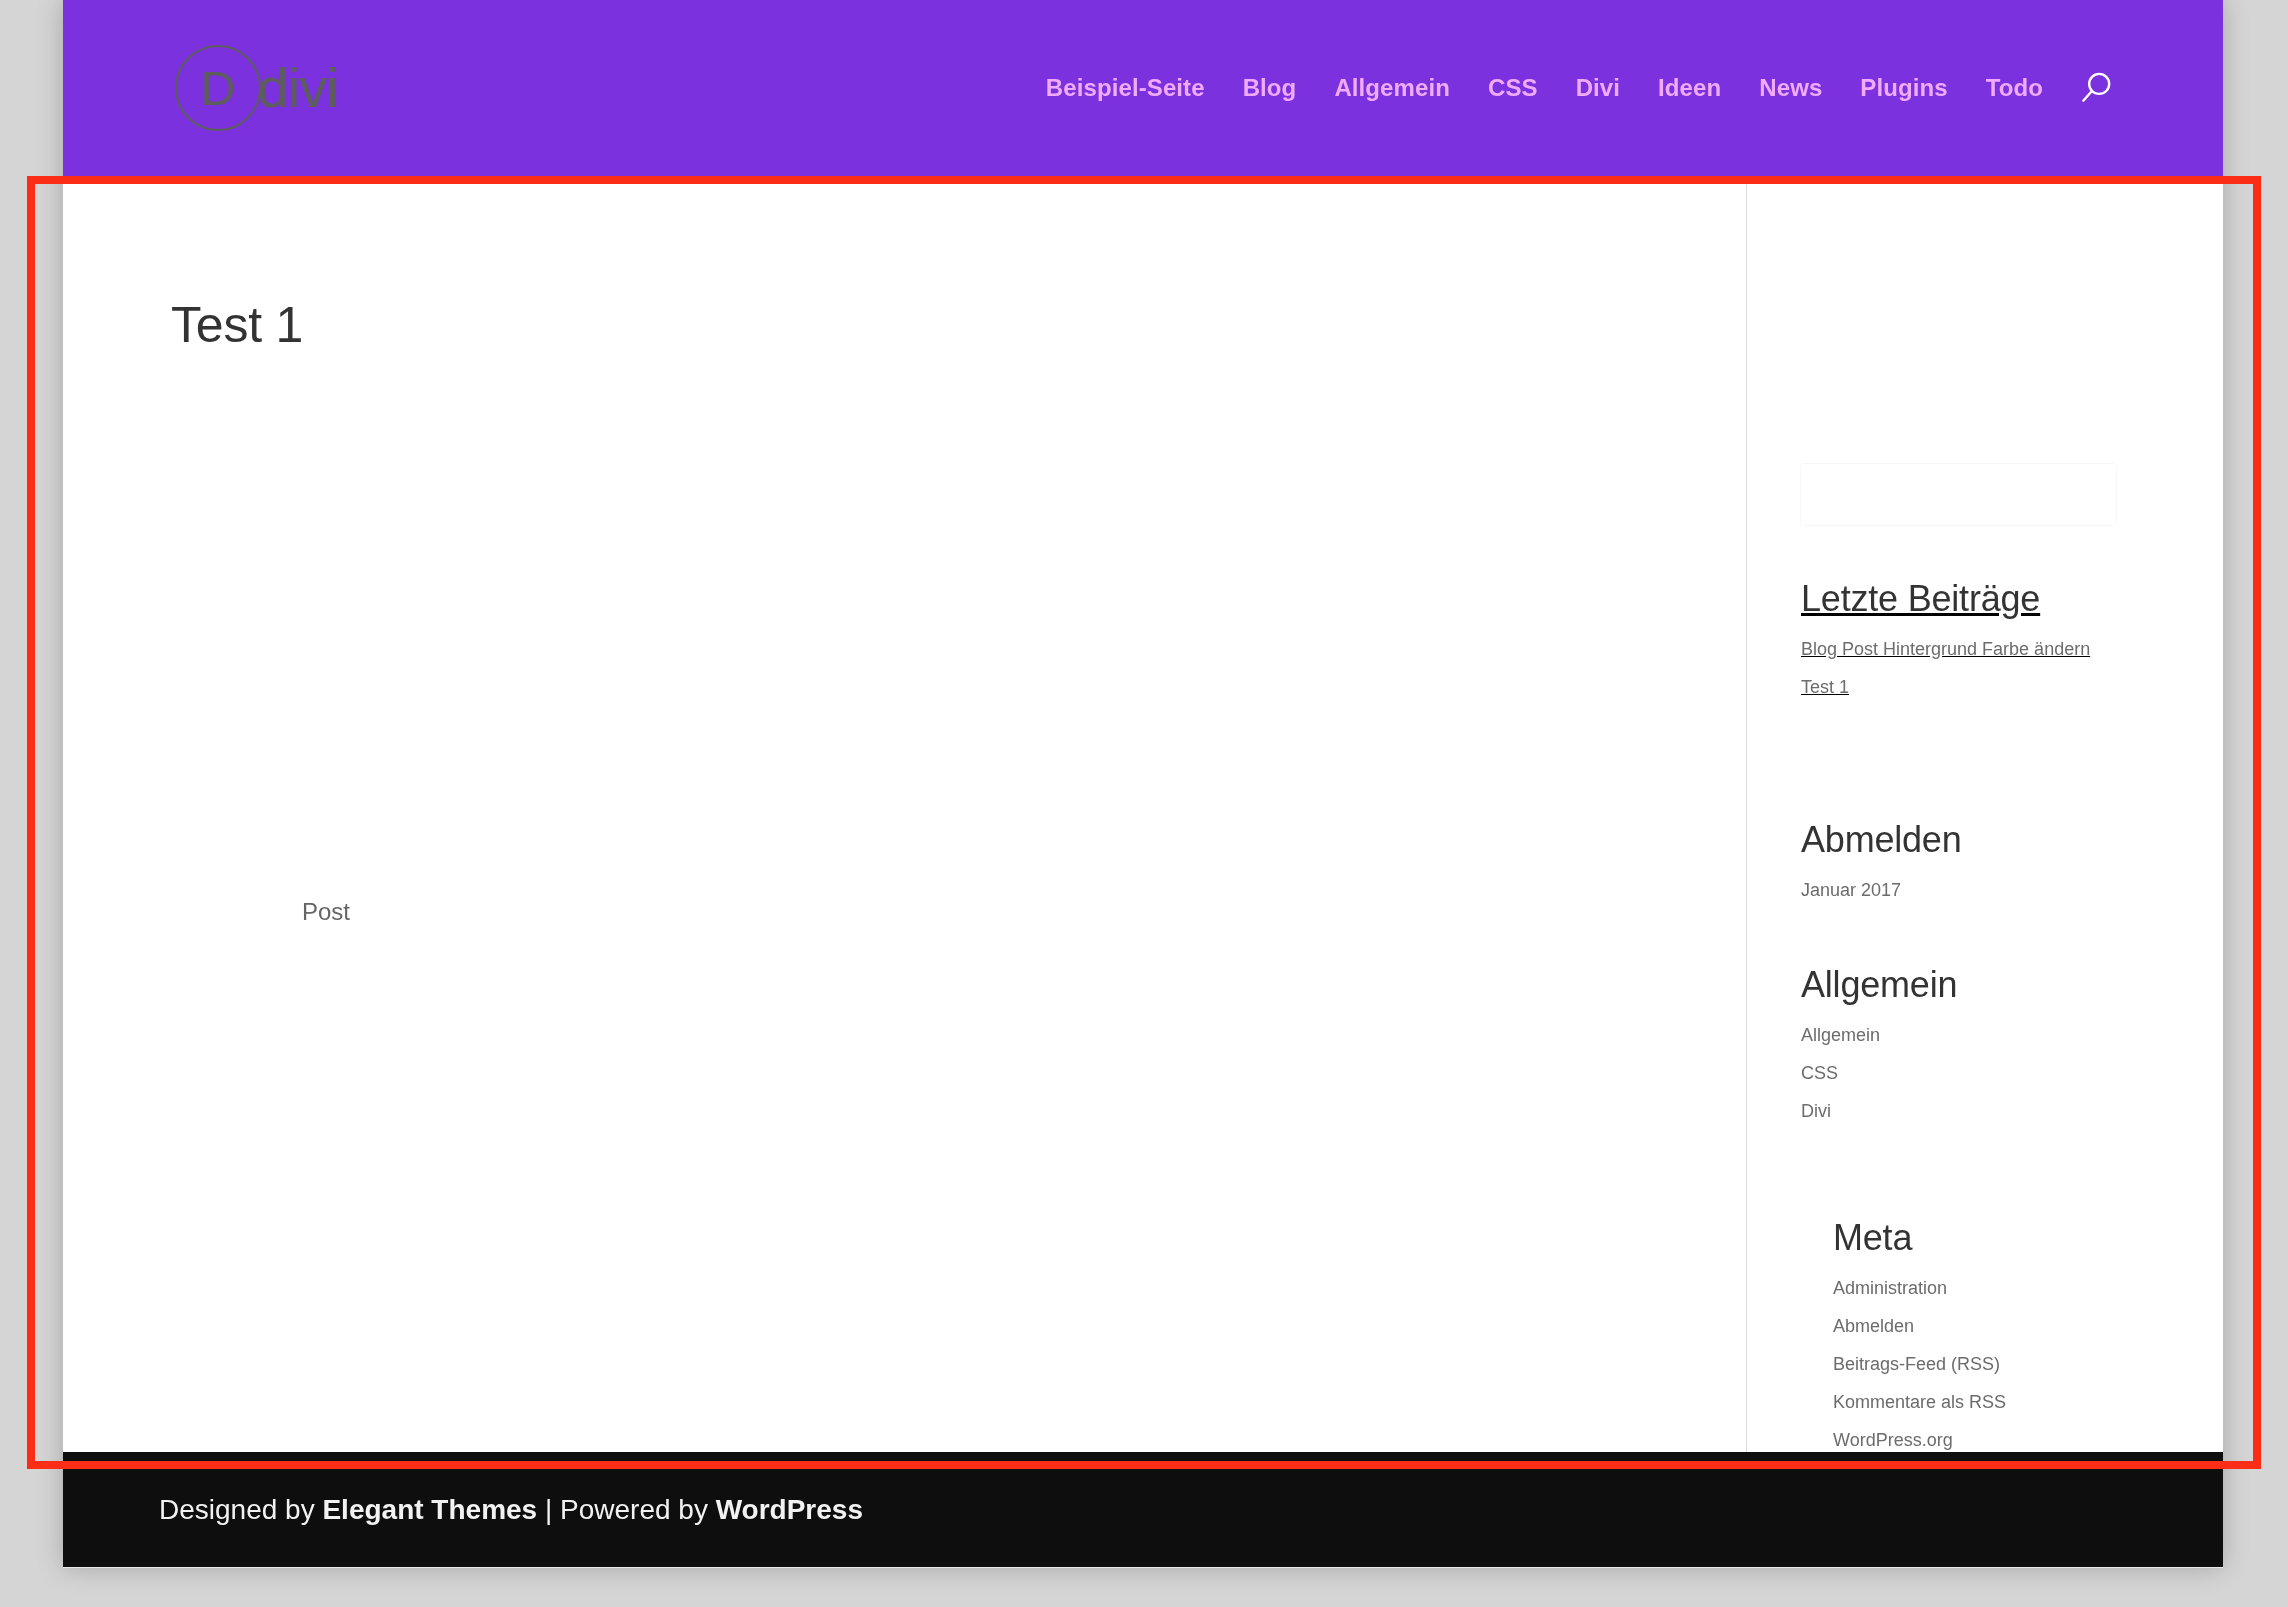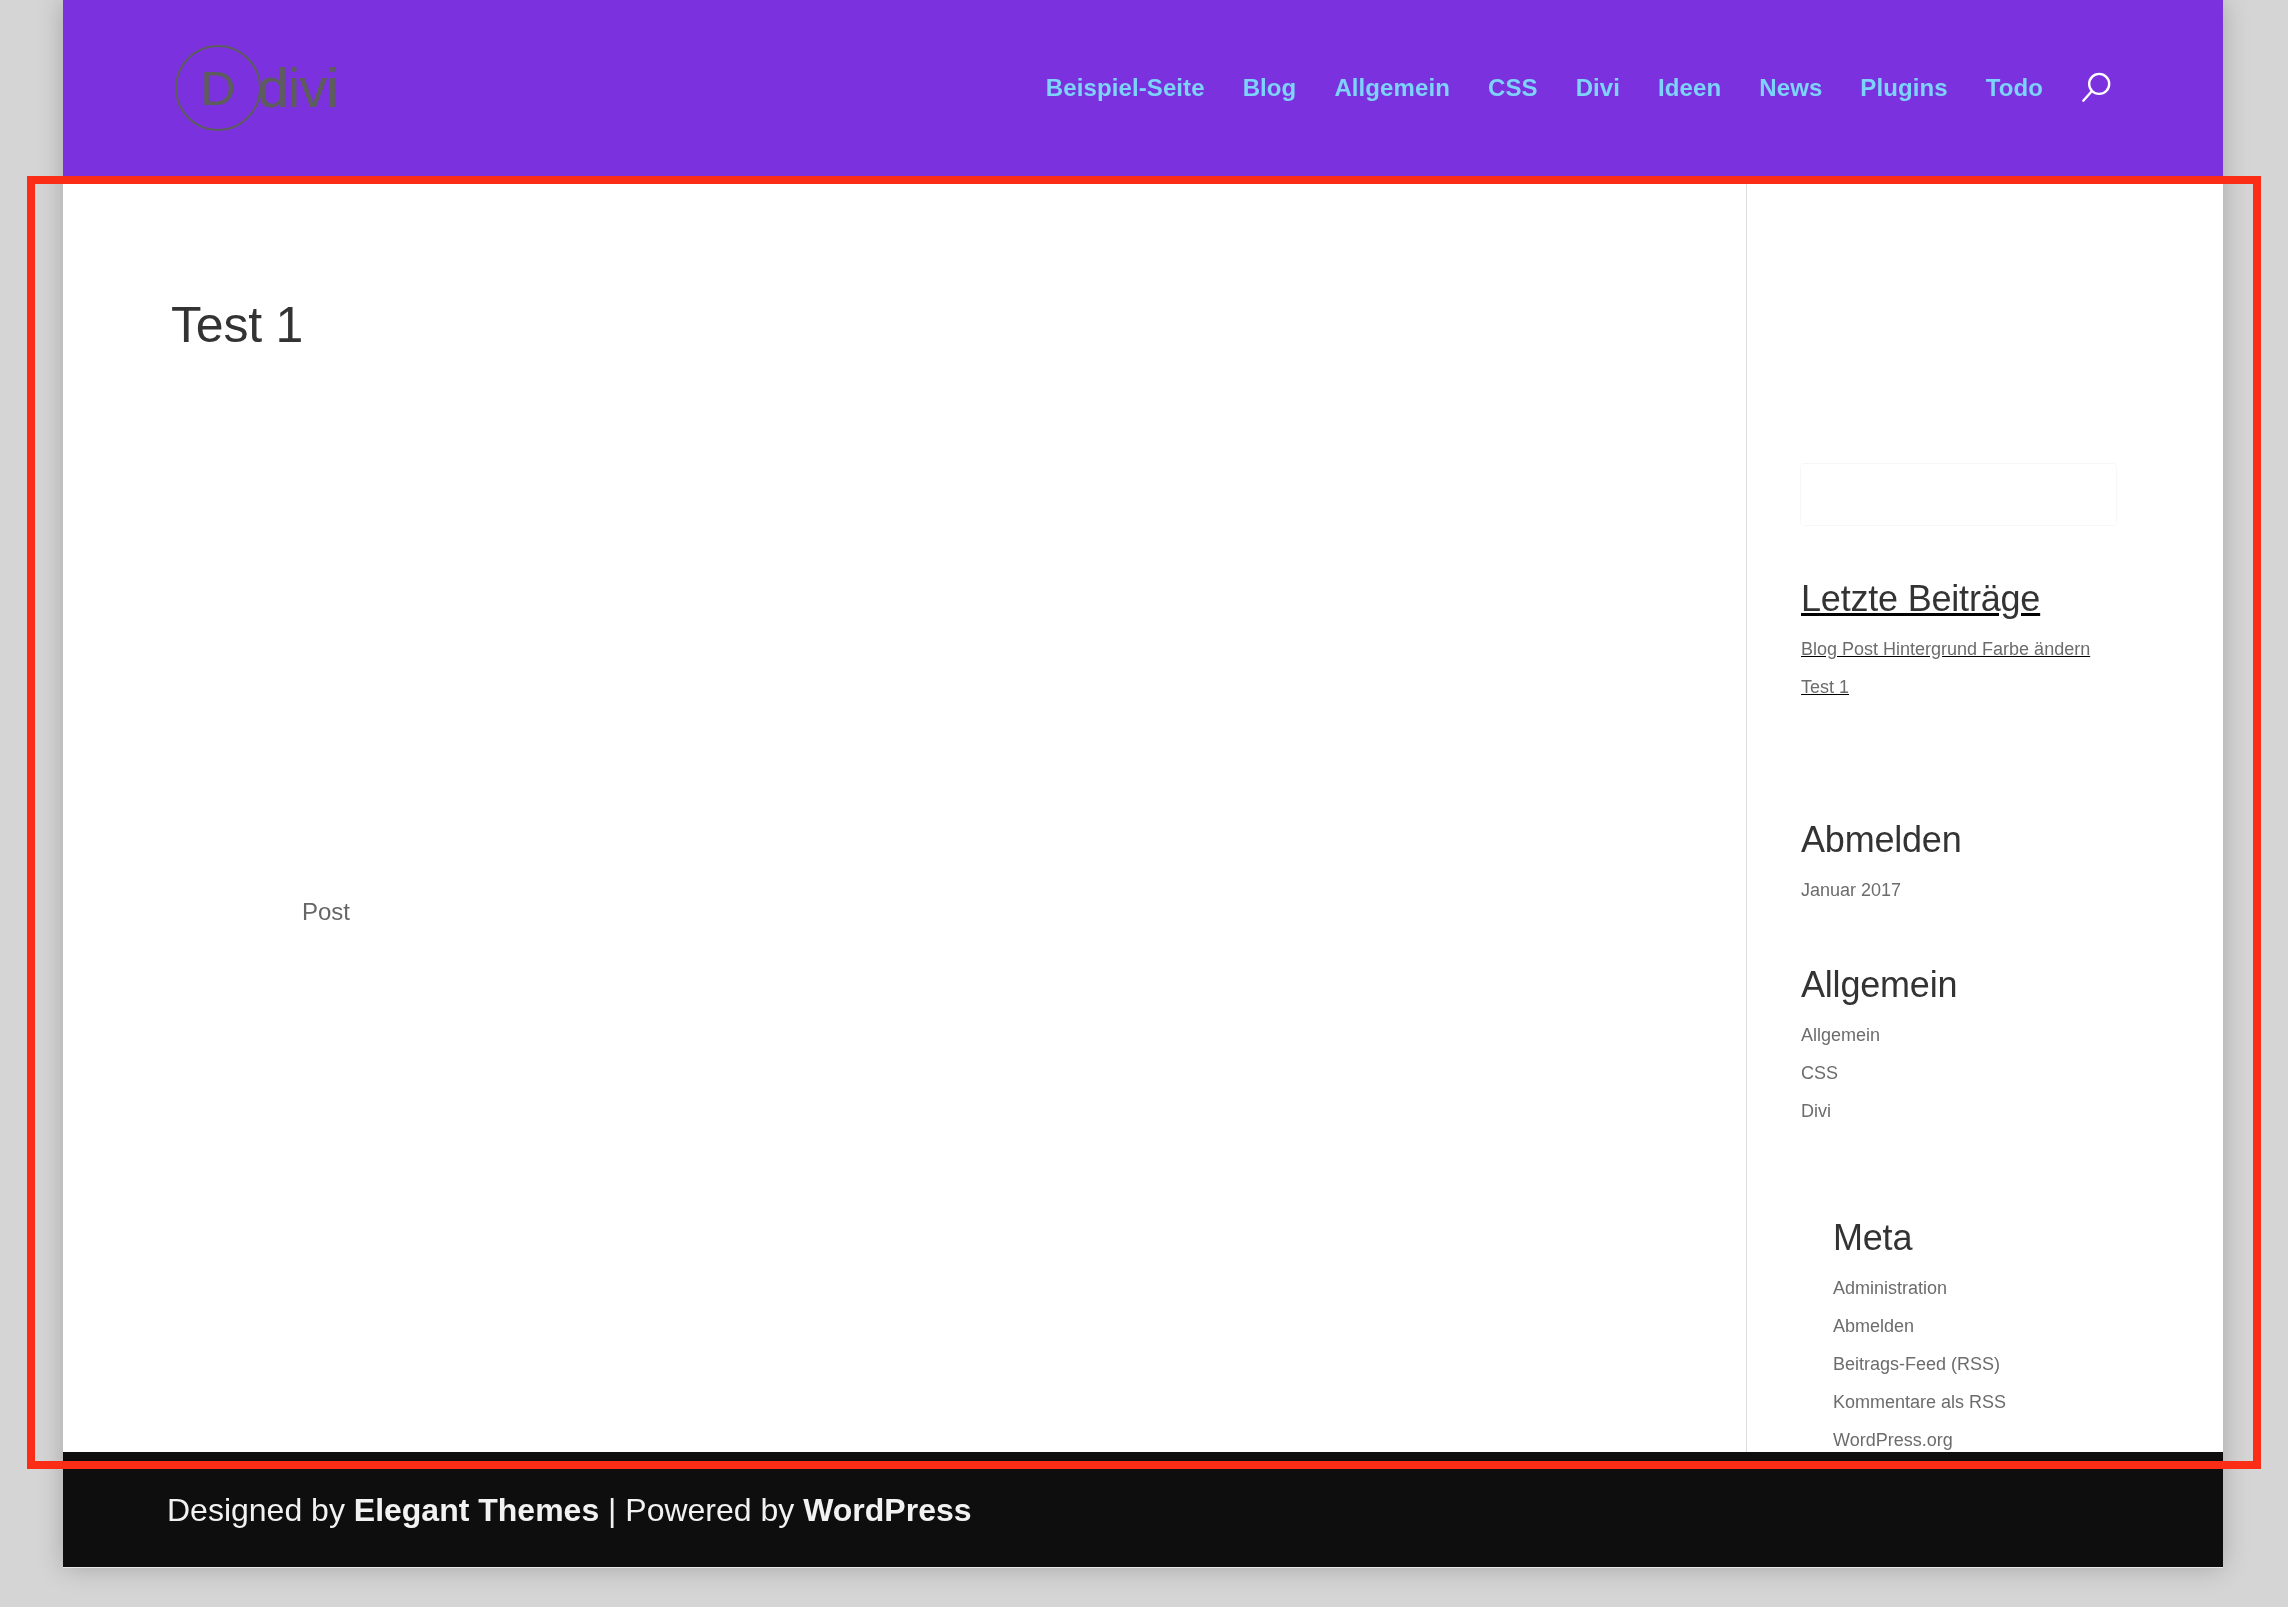--- a/index.html
+++ b/index.html
@@ -69,21 +69,21 @@
   #nav {
     position: absolute;
     right: 112px;
     top: 0;
     height: 176px;
     display: flex;
     align-items: center;
     gap: 0;
   }
   #nav .nav-item {
-    color: #7dd3fc;
+    color: #f0abfc;
     font-size: 24px;
     font-weight: 600;
     padding: 0 19px;
     white-space: nowrap;
     cursor: pointer;
     letter-spacing: 0.1px;
   }
   #nav .nav-search {
     margin-left: 14.4px;
     margin-right: -5.4px;
@@ -196,25 +196,25 @@
   #w-meta { top: 1042px; margin-left: 32px; }
 
   
   #footer {
     position: relative;
     height: 115px;
     background: #0e0e0e;
   }
   #footer-text {
     position: absolute;
-    left: 104px;
+    left: 96px;
     top: 50%;
     transform: translateY(-50%);
     color: #f2f2f2;
-    font-size: 32px;
+    font-size: 28px;
     font-weight: 400;
     white-space: nowrap;
   }
   #footer-text b { font-weight: 700; }
 
   
   #annotation {
     position: absolute;
     left: 27px;
     top: 176px;

